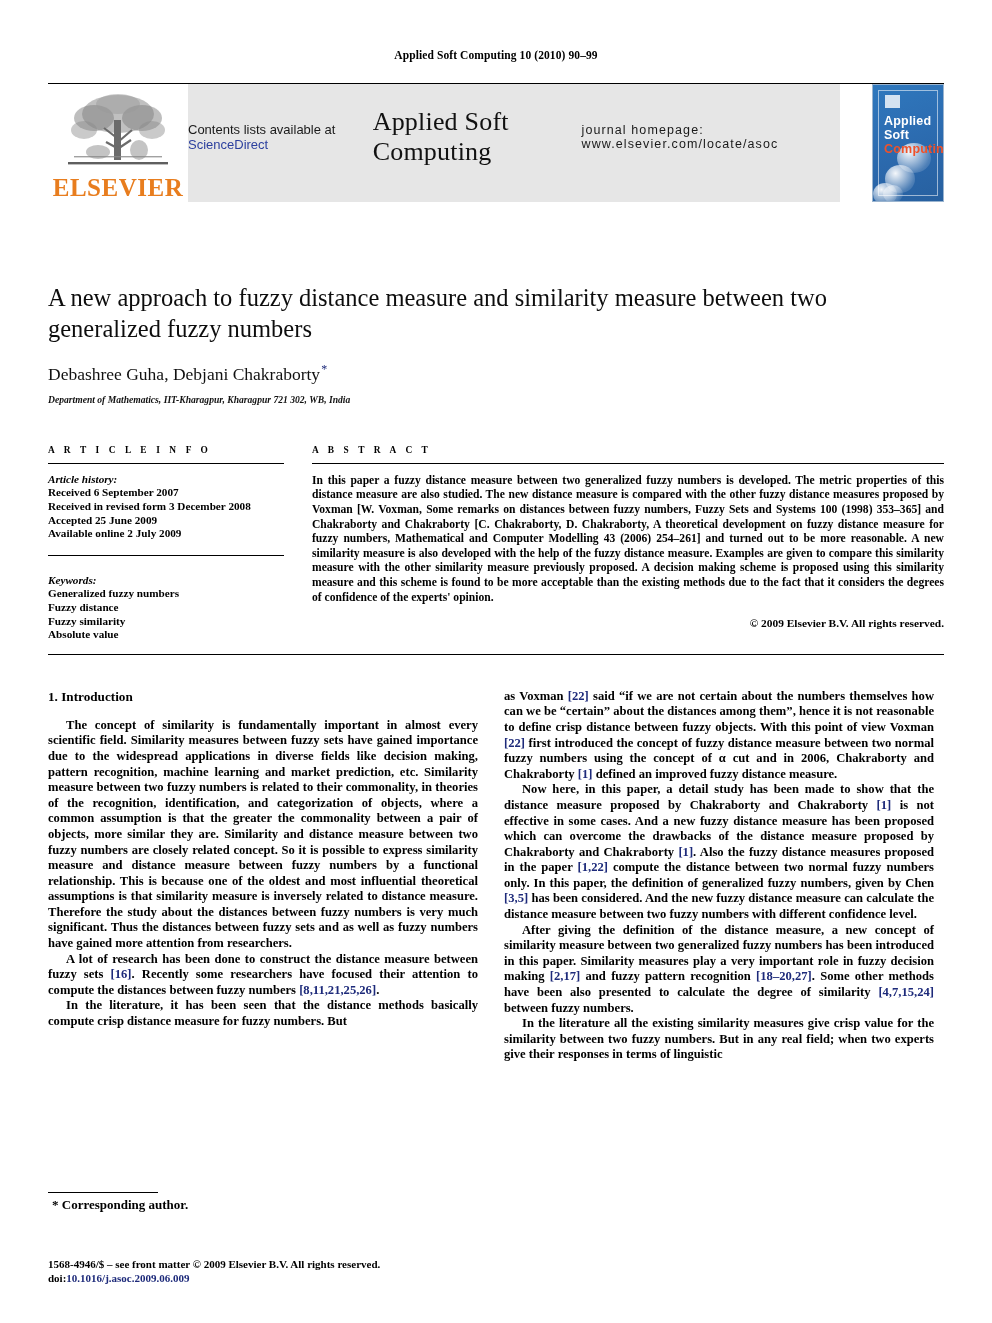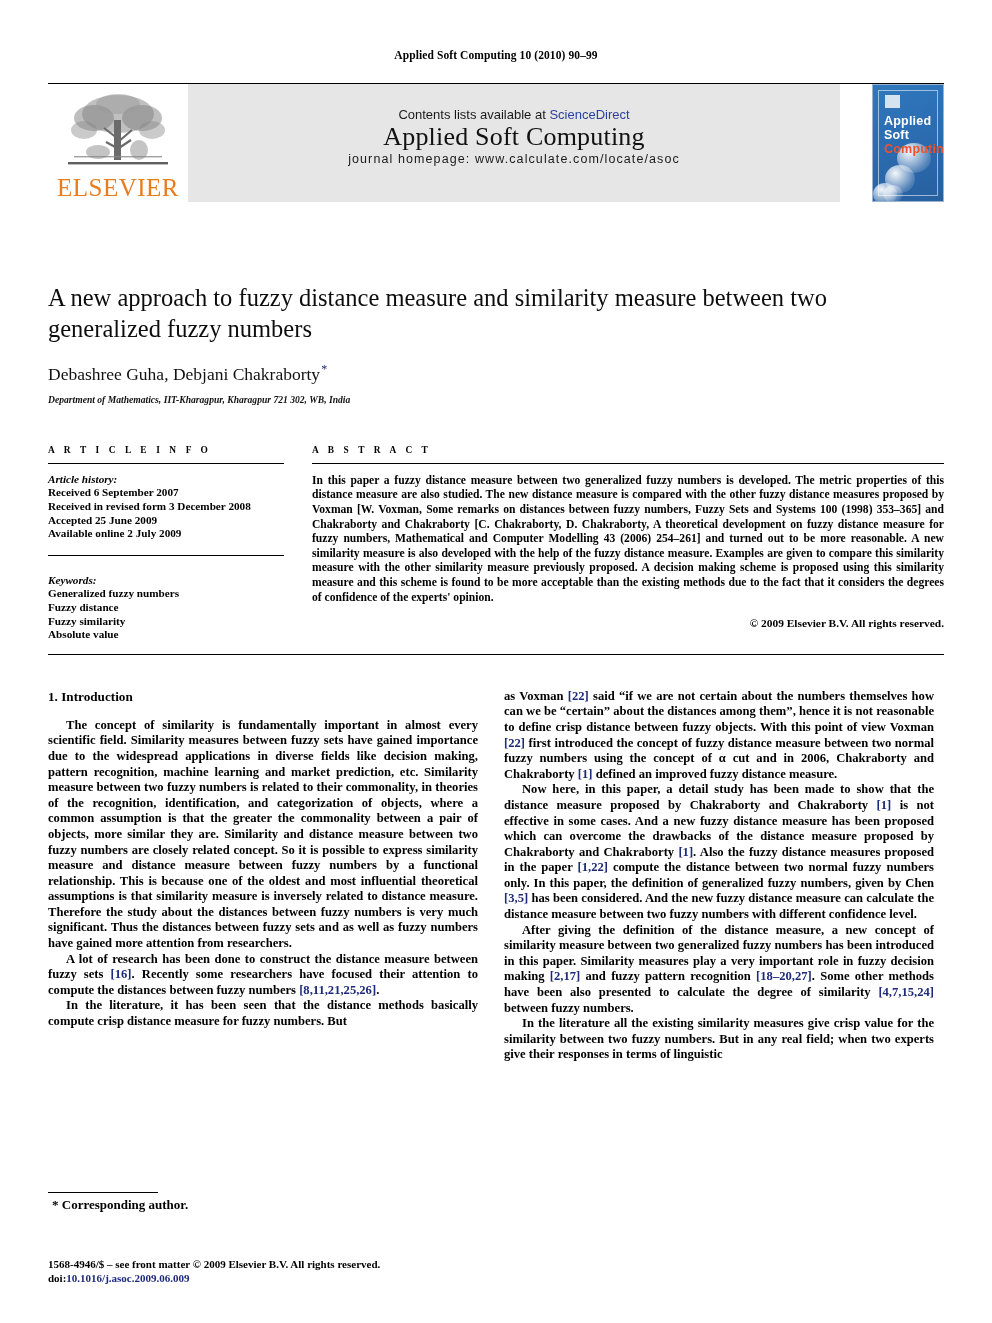--- a/index.html
+++ b/index.html
@@ -52,27 +52,27 @@
     background: #fff;
   }
   .tree-svg { display:block; }
   .elsevier-word {
     font-family: "Liberation Serif", serif;
     font-size: 25px;
     letter-spacing: 0.5px;
     color: #E87D1E;
     line-height: 1;
     margin-top: 1px;
-    font-weight: 400;
+    font-weight: 700;
   }
   .grey-band {
     flex: 1 1 auto;
     background: #e6e6e6;
     display: flex;
-    flex-direction: column;
+    flex-direction: row;
     align-items: center;
     justify-content: center;
     padding: 11px 0 24px 0;
   }
   .contents-line {
     font-family: "Liberation Sans", sans-serif;
     font-size: 13px;
     color: #1a1a1a;
   }
   .contents-line .sd {
@@ -317,21 +317,21 @@
         </g>
       </svg>
       <div class="elsevier-word">ELSEVIER</div>
     </div>
 
     <div class="grey-band">
       <div class="contents-line">
         <span>Contents lists available at </span><span class="sd">ScienceDirect</span>
       </div>
       <div class="journal-name">Applied Soft Computing</div>
-      <div class="homepage-line">journal homepage: www.calculate.com/locate/asoc</div>
+      <div class="homepage-line">journal homepage: www.elsevier.com/locate/asoc</div>
     </div>
 
     <div class="cover-cell">
       <div class="cover">
         <div class="frame"></div>
         <div class="elsv-mark"></div>
         <div class="blob b1"></div>
         <div class="blob b2"></div>
         <div class="blob b3"></div>
         <div class="blob b4"></div>

